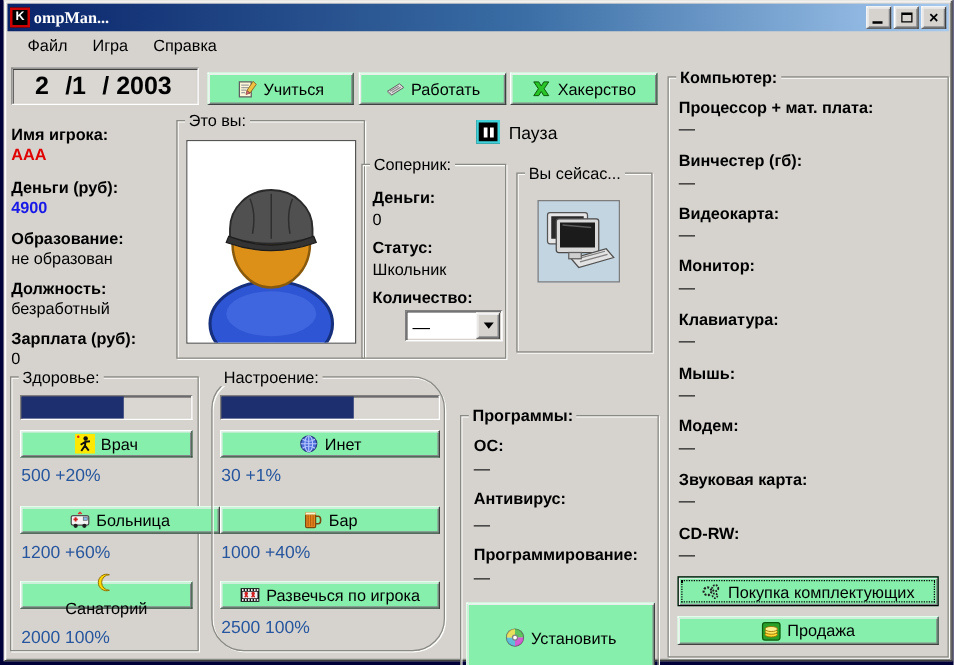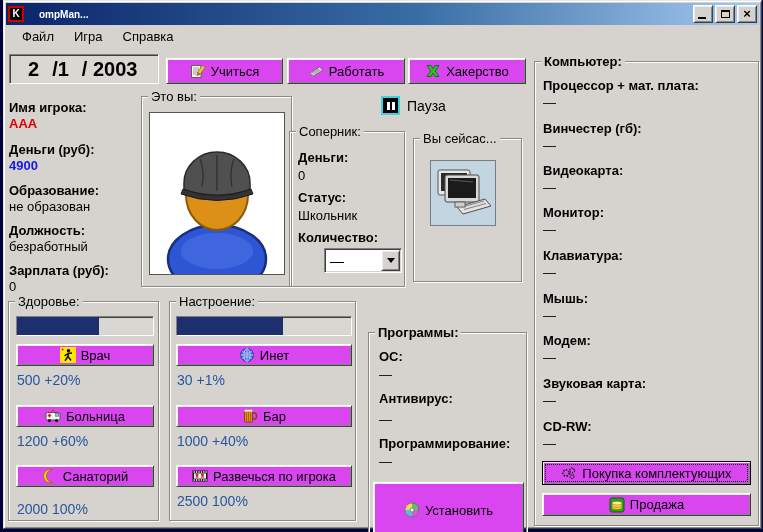--- a/index.html
+++ b/index.html
@@ -6,37 +6,37 @@
   body{font-family:"Liberation Sans",sans-serif;-webkit-font-smoothing:none;}
   #app{position:relative;width:763px;height:532px;background:#02023a;overflow:hidden;}
   .window{position:absolute;left:3px;top:0;width:757px;height:527px;background:#d6d3ce;
     border:1px solid;border-color:#e9e7e2 #3f3f3f #3f3f3f #e9e7e2;
     box-shadow:inset 1px 1px 0 #fff,inset -1px -1px 0 #8a8a84;}
   .titlebar{position:absolute;left:2px;top:2px;right:2px;height:22px;
     background:linear-gradient(90deg,#0a246a,#3a6ea5 55%,#a6caf0);
     display:flex;align-items:center;padding:0 2px;}
   .app-icon{width:16px;height:16px;background:#000;border:2px solid #cf0000;box-sizing:border-box;
     color:#fff;font-weight:bold;font-size:10px;line-height:12px;text-align:center;flex:0 0 auto;}
-  .title-text{color:#fff;font-weight:bold;font-size:10px;margin-left:15px;flex:1;white-space:nowrap;overflow:hidden;}
+  .title-text{color:#fff;font-weight:bold;font-size:13px;margin-left:3px;flex:1;white-space:nowrap;overflow:hidden;font-family:Liberation Serif, serif;}
   .winbtns{display:flex;gap:2px;align-items:center;}
   .winbtn{width:20px;height:18px;background:#d6d3ce;border:1px solid;border-color:#fff #404040 #404040 #fff;
     box-shadow:inset 1px 1px 0 #ececec,inset -1px -1px 0 #86868a;
     display:flex;align-items:center;justify-content:center;box-sizing:border-box;position:relative;}
   .g-min{position:absolute;left:4px;bottom:3px;width:8px;height:2px;background:#000;}
   .g-max{width:9px;height:8px;border:1px solid #000;border-top:2px solid #000;box-sizing:border-box;}
   .g-close{font-size:13px;font-weight:bold;line-height:10px;color:#000;}
   .menubar{position:absolute;left:2px;top:24px;right:2px;height:23px;display:flex;align-items:center;padding-left:6px;}
   .menu-item{font-size:13px;color:#000;padding:3px 10px;}
   .lbl{font-weight:bold;font-size:13px;color:#000;white-space:nowrap;}
   .val{font-size:13px;color:#000;white-space:nowrap;}
   .cost{font-size:14px;color:#27569e;white-space:nowrap;}
   .gb{position:absolute;border:1px solid #8a8a84;box-shadow:inset 1px 1px 0 #fdfdfb,1px 1px 0 #fdfdfb;box-sizing:border-box;}
   .gb-legend{position:absolute;top:-8px;left:6px;background:#d6d3ce;padding:0 3px;font-size:13px;color:#000;white-space:nowrap;}
   .gb-legend.bold{font-weight:bold;}
-  .btn3d{position:absolute;background:#d946ef;border:1px solid;border-color:#fff #404040 #404040 #fff;
+  .btn3d{position:absolute;background:#86efac;border:1px solid;border-color:#fff #404040 #404040 #fff;
     box-shadow:inset 1px 1px 0 #ececec,inset -1px -1px 0 #86868a;box-sizing:border-box;
     display:flex;align-items:center;justify-content:center;gap:5px;font-size:13px;color:#000;
     font-family:"Liberation Sans",sans-serif;cursor:default;white-space:nowrap;}
   .btn3d.focused{border-color:#000;outline:1px dotted #000;outline-offset:-4px;}
   .sunken{border:1px solid;border-color:#808080 #fff #fff #808080;
     box-shadow:inset 1px 1px 0 #404040,inset -1px -1px 0 #d6d3ce;box-sizing:border-box;}
   .date-panel{position:absolute;left:5px;top:53px;width:150px;height:30px;background:#dad7d2;
     display:flex;align-items:center;gap:13px;padding-left:18px;
     font-size:20px;font-weight:bold;color:#000;}
   .progress{position:absolute;background:#dad7d2;overflow:hidden;}
@@ -228,42 +228,42 @@
       <div class="btn3d" style="left:7px;top:42px;width:138px;height:22px;">
         <svg class="icon16" viewBox="0 0 16 16">
           <rect width="16" height="16" fill="#ffe800"></rect>
           <circle cx="8.5" cy="3.8" r="1.8" fill="#101010"></circle>
           <path d="M8.5 5.6 L8 9.5 M8.3 6.5 L4.5 8.8 M8.3 6.5 L12 6 M8 9.5 L5 13.8 M8 9.5 L11 13.5" stroke="#101010" stroke-width="1.5" fill="none"></path>
           <circle cx="2.6" cy="2.4" r="1" fill="#e02020"></circle>
         </svg>
         <span>Врач</span>
       </div>
       <div class="cost abs" style="left:8px;top:70px;">500 +20%</div>
-      <div class="btn3d" style="left:7px;top:103px;width:138px;height:22px;">
+      <div class="btn3d" style="left:7px;top:103px;width:160px;height:22px;">
         <svg class="icon16" viewBox="0 0 16 16">
           <path d="M6.5 3.2 l1.5-1.4 M8 3.4 v-2 M9.5 3.2 l-1.2-1.4" stroke="#e03030" stroke-width="0.9" fill="none"></path>
           <rect x="1" y="4.5" width="14" height="7.5" rx="1.5" fill="#f4f4f4" stroke="#505050"></rect>
           <rect x="10.6" y="5.6" width="3.2" height="2.6" fill="#88b8e8" stroke="#505050" stroke-width="0.5"></rect>
           <path d="M4.5 5.8 v3.4 M2.8 7.5 h3.4" stroke="#d02020" stroke-width="1.5" fill="none"></path>
           <circle cx="4.5" cy="12.6" r="1.7" fill="#202020"></circle>
             <circle cx="11.5" cy="12.6" r="1.7" fill="#202020"></circle>
         </svg>
         <span>Больница</span>
       </div>
       <div class="cost abs" style="left:8px;top:131px;">1200 +60%</div>
-      <div class="btn3d" style="left:7px;top:163px;width:138px;height:22px;">
+      <div class="btn3d" style="left:7px;top:163px;width:138px;height:22px;flex-direction:column;">
         <svg class="icon16" viewBox="0 0 16 16">
           <path d="M10.5 1.8 A6.6 6.6 0 1 0 10.5 14.2 A5.1 5.1 0 1 1 10.5 1.8 Z" fill="#ffd800" stroke="#907000" stroke-width="0.8"></path>
         </svg>
         <span>Санаторий</span>
       </div>
       <div class="cost abs" style="left:8px;top:199px;">2000 100%</div>
     </div>
 
-    <div class="gb" style="left:165px;top:300px;width:187px;height:220px;">
+    <div class="gb" style="left:165px;top:300px;width:187px;height:220px;border-radius:26px;">
       <span class="gb-legend">Настроение:</span>
       <div class="progress sunken" style="left:6px;top:14px;width:176px;height:20px;">
         <div class="progress-fill" style="width: 61%;"></div>
       </div>
       <div class="btn3d" style="left:6px;top:42px;width:176px;height:22px;">
         <svg class="icon16" viewBox="0 0 16 16">
           <circle cx="8" cy="8" r="6.4" fill="#4f6fd8" stroke="#283a80"></circle>
           <path d="M1.6 8 h12.8 M8 1.6 v12.8" stroke="#b8c8ff" stroke-width="0.9" fill="none"></path>
           <ellipse cx="8" cy="8" rx="3.1" ry="6.4" stroke="#b8c8ff" stroke-width="0.9" fill="none"></ellipse>
           <path d="M3 4.4 a8.5 8.5 0 0 0 10 0 M3 11.6 a8.5 8.5 0 0 1 10 0" stroke="#b8c8ff" stroke-width="0.9" fill="none"></path>

